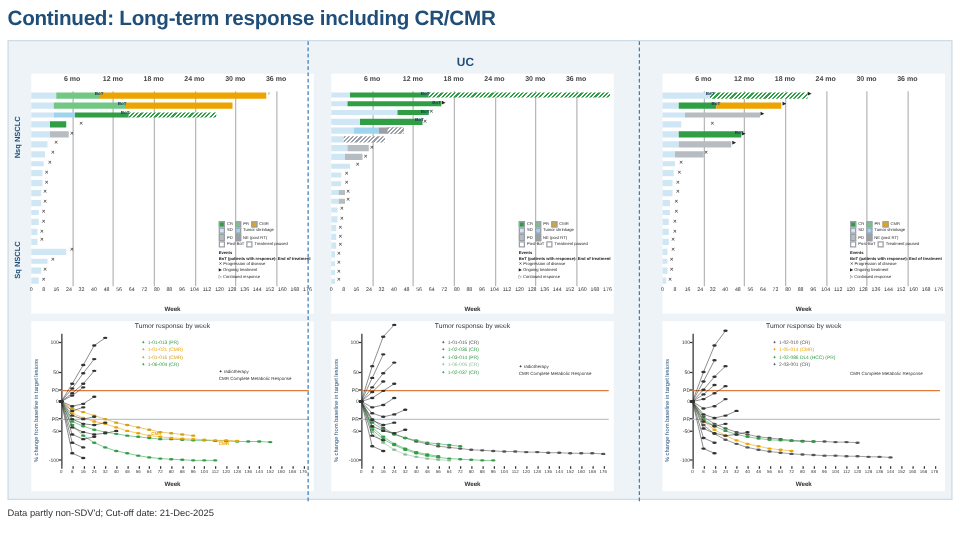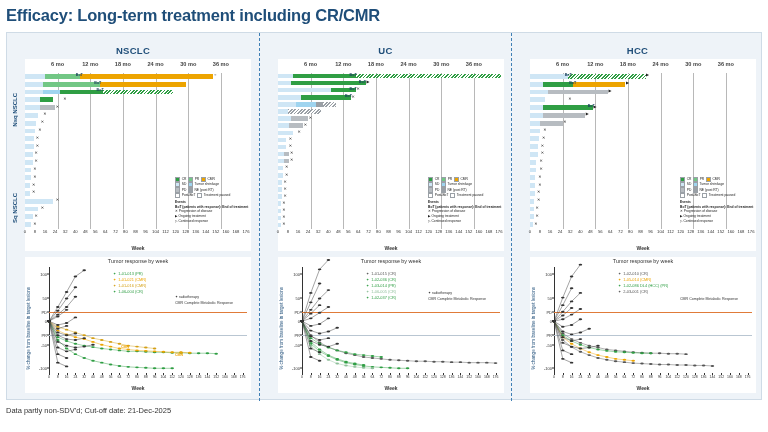--- a/index.html
+++ b/index.html
@@ -20,21 +20,21 @@
 
   
   .board{
     position:absolute;left:6px;top:32px;width:756px;height:368px;
     background:#eef3f8;border:1px solid #cfdbe6;box-sizing:border-box;
   }
   .col{
     position:absolute;top:0;height:368px;width:252px;box-sizing:border-box;
   }
   .col.c1{left:0;}
-  .col.c2{left:252px;border-left:1px dashed #3f7fb5;}
+  .col.c2{left:239px;border-left:1px dashed #3f7fb5;}
   .col.c3{left:504px;border-left:1px dashed #3f7fb5;}
 
   .ind-title{
     position:absolute;top:12px;left:0;width:100%;text-align:center;
     font-size:9.5px;font-weight:bold;color:#1f4e79;letter-spacing:.3px;
   }
 
   
   .swim{
     position:absolute;left:18px;top:26px;width:226px;height:192px;
@@ -141,25 +141,24 @@
     position:absolute;left:6px;top:406px;
     font-size:7.5px;color:#333;
   }
   svg{display:block;overflow:visible;}
 </style>
 </head>
 <body>
 
 <div class="slide">
 
-  <div class="title">Efficacy: Long-term treatment including CR/CMR</div>
+  <div class="title">Continued: Long-term response including CR/CMR</div>
 
   <div class="board">
     <div class="col c1">
-        <div class="ind-title">NSCLC</div>
         <div class="vlab" style="left: 5px; top: 60px;">Nsq NSCLC</div>
         <div class="vlab" style="left: 5px; top: 160px;">Sq NSCLC</div>
         <div class="swim">
           <div class="mo-row">
             <div class="mo-lab" style="left: 14.4444%;">6 mo</div>
             <div class="mo-lab" style="left: 28.8889%;">12 mo</div>
             <div class="mo-lab" style="left: 43.3333%;">18 mo</div>
             <div class="mo-lab" style="left: 57.7778%;">24 mo</div>
             <div class="mo-lab" style="left: 72.2222%;">30 mo</div>
             <div class="mo-lab" style="left: 86.6667%;">36 mo</div>
@@ -939,21 +938,20 @@
             <div class="lrow" style="color: rgb(47, 158, 68);">
               <span>✦</span>
               <span>1-02-037 (CR)</span>
             </div>
           </div>
           <div class="sp-note" style="left: 150px; top: 40px;">CMR Complete Metabolic Response</div>
           <div class="sp-note" style="left: 150px; top: 34px;">✦ radiotherapy</div>
         </div>
       </div>
     <div class="col c3">
-        <div class="ind-title">HCC</div>
         <div class="swim">
           <div class="mo-row">
             <div class="mo-lab" style="left: 14.4444%;">6 mo</div>
             <div class="mo-lab" style="left: 28.8889%;">12 mo</div>
             <div class="mo-lab" style="left: 43.3333%;">18 mo</div>
             <div class="mo-lab" style="left: 57.7778%;">24 mo</div>
             <div class="mo-lab" style="left: 72.2222%;">30 mo</div>
             <div class="mo-lab" style="left: 86.6667%;">36 mo</div>
           </div>
           <div class="vgrid" style="left: 14.4444%;"></div>

